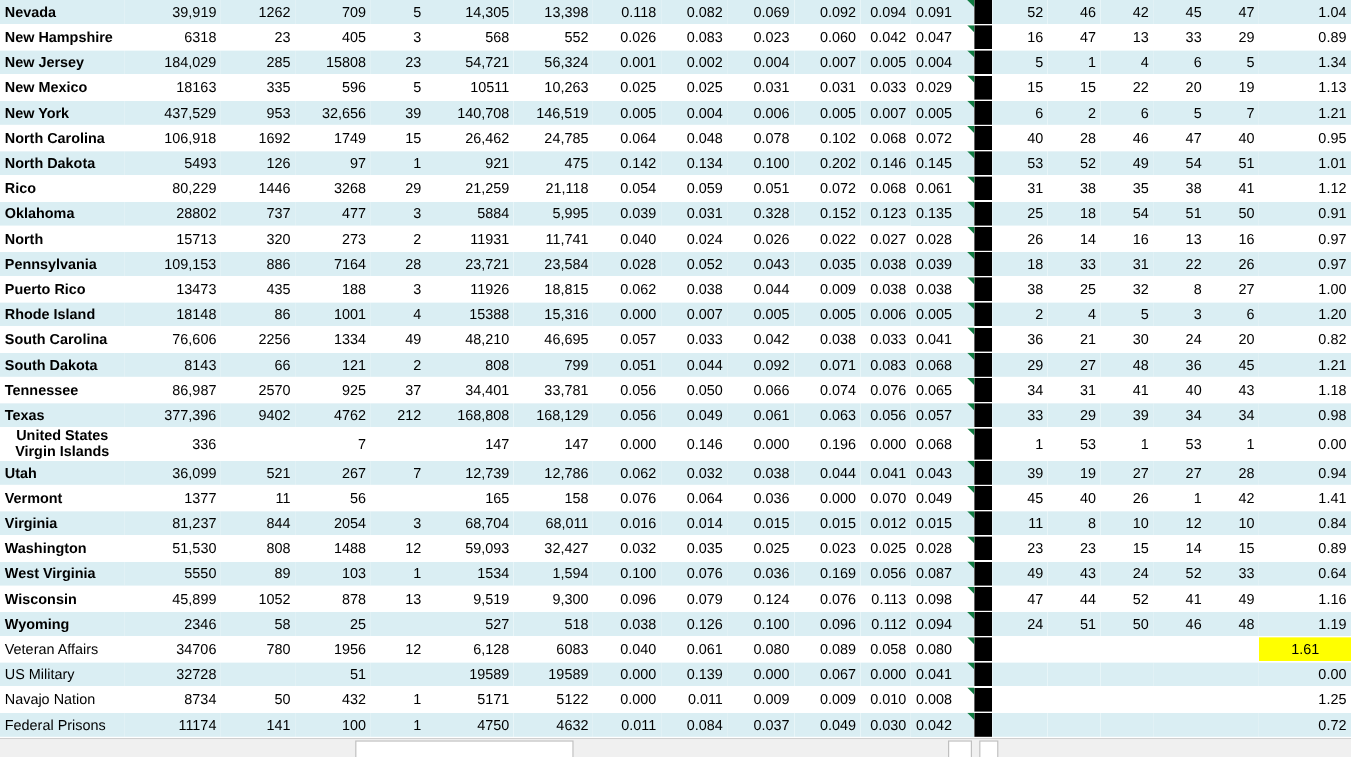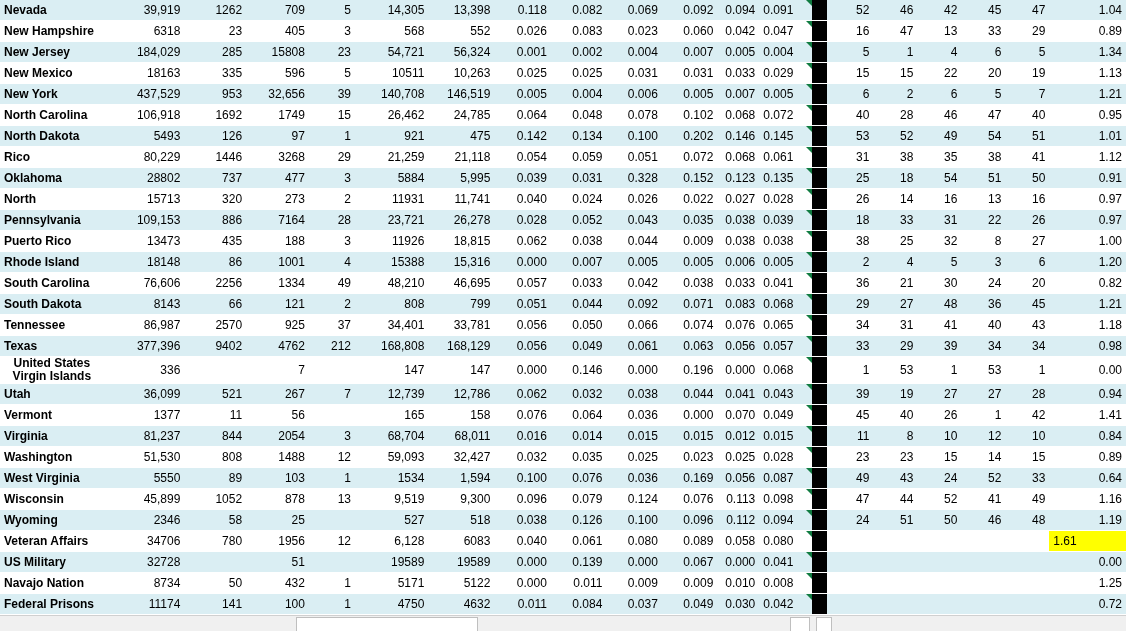--- a/index.html
+++ b/index.html
@@ -26,28 +26,28 @@
     line-height:14px;
     font-size:12px;
     vertical-align:middle;
     white-space:nowrap;
     overflow:hidden;
     border-bottom:1px solid #ffffff;
   }
   tr.band td{background:#daeef3;}
   tr.plain td{background:#ffffff;}
   td.name{text-align:left;font-weight:bold;}
-  td.name.thin{font-weight:bold;}
+  td.name.thin{font-weight:normal;}
   td.num{text-align:right;}
   td.sep{
     background:#000000 !important;
     padding:0;
     width:10px;
   }
-  td.hl{background:#ffff00 !important;text-align:left;margin-top:38px;}
+  td.hl{background:#ffff00 !important;text-align:center;margin-top:38px;}
   .wrapname{white-space:normal;line-height:13px;}
   
   td.flag{position:relative;text-align:left;}
   td.flag::after{
     content:"";
     position:absolute;
     top:0;right:0;
     width:0;height:0;
     border-top:6px solid #107c41;
     border-left:6px solid transparent;
@@ -337,21 +337,21 @@
           <td class="num">16</td>
           <td class="num">0.97</td>
         </tr>
         <tr class="band">
           <td class="name">Pennsylvania</td>
           <td class="num">109,153</td>
           <td class="num">886</td>
           <td class="num">7164</td>
           <td class="num">28</td>
           <td class="num">23,721</td>
-          <td class="num">26,278</td>
+          <td class="num">23,584</td>
           <td class="num">0.028</td>
           <td class="num">0.052</td>
           <td class="num">0.043</td>
           <td class="num">0.035</td>
           <td class="num">0.038</td>
           <td class="num flag">0.039</td>
           <td class="sep"></td>
           <td class="num">18</td>
           <td class="num">33</td>
           <td class="num">31</td>

